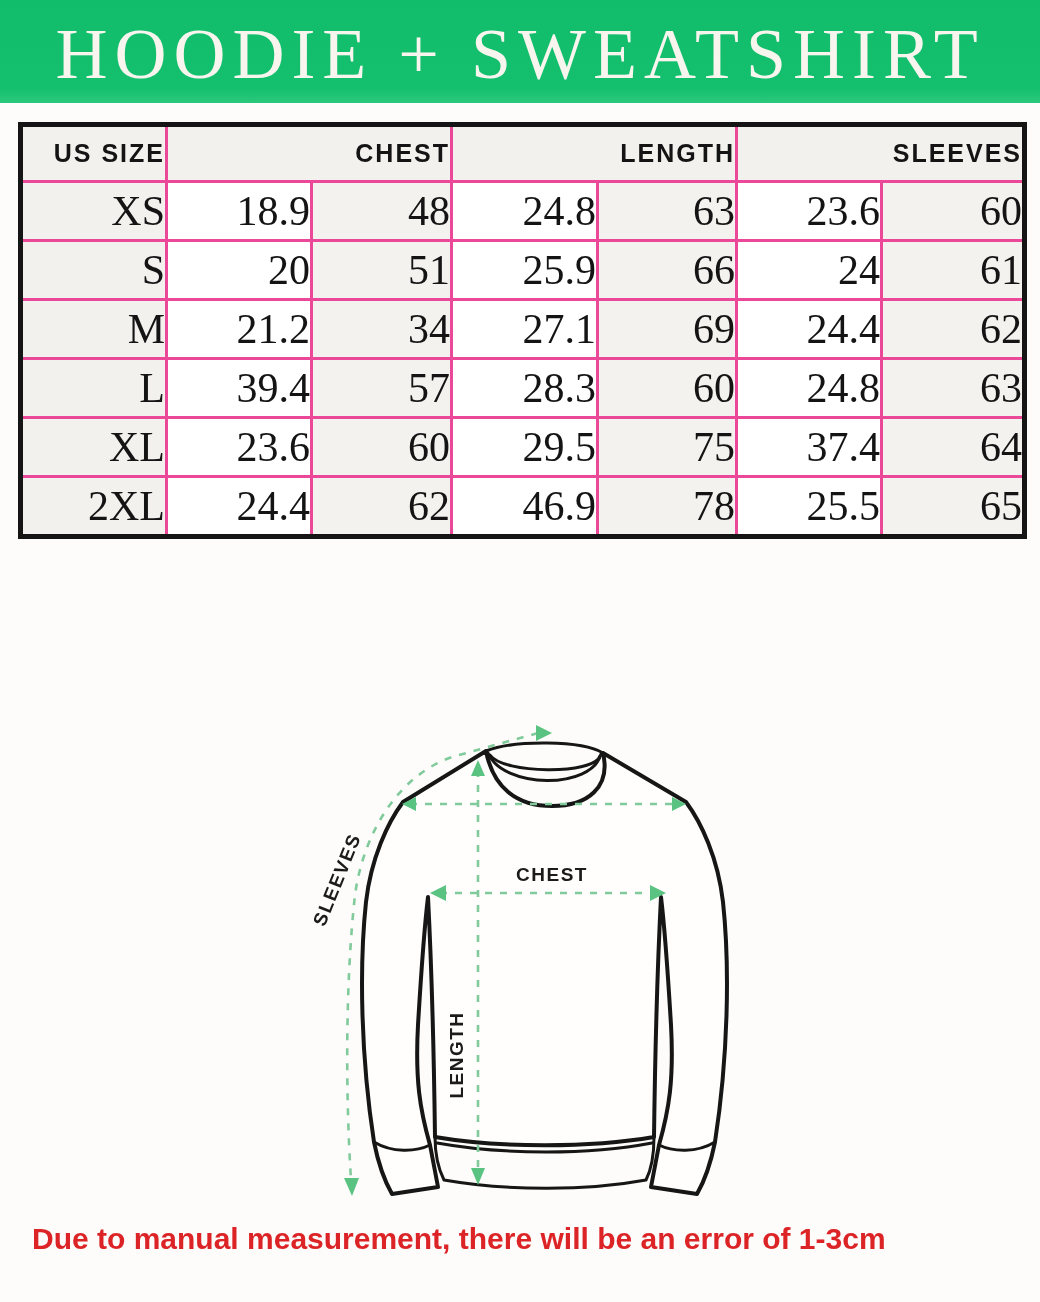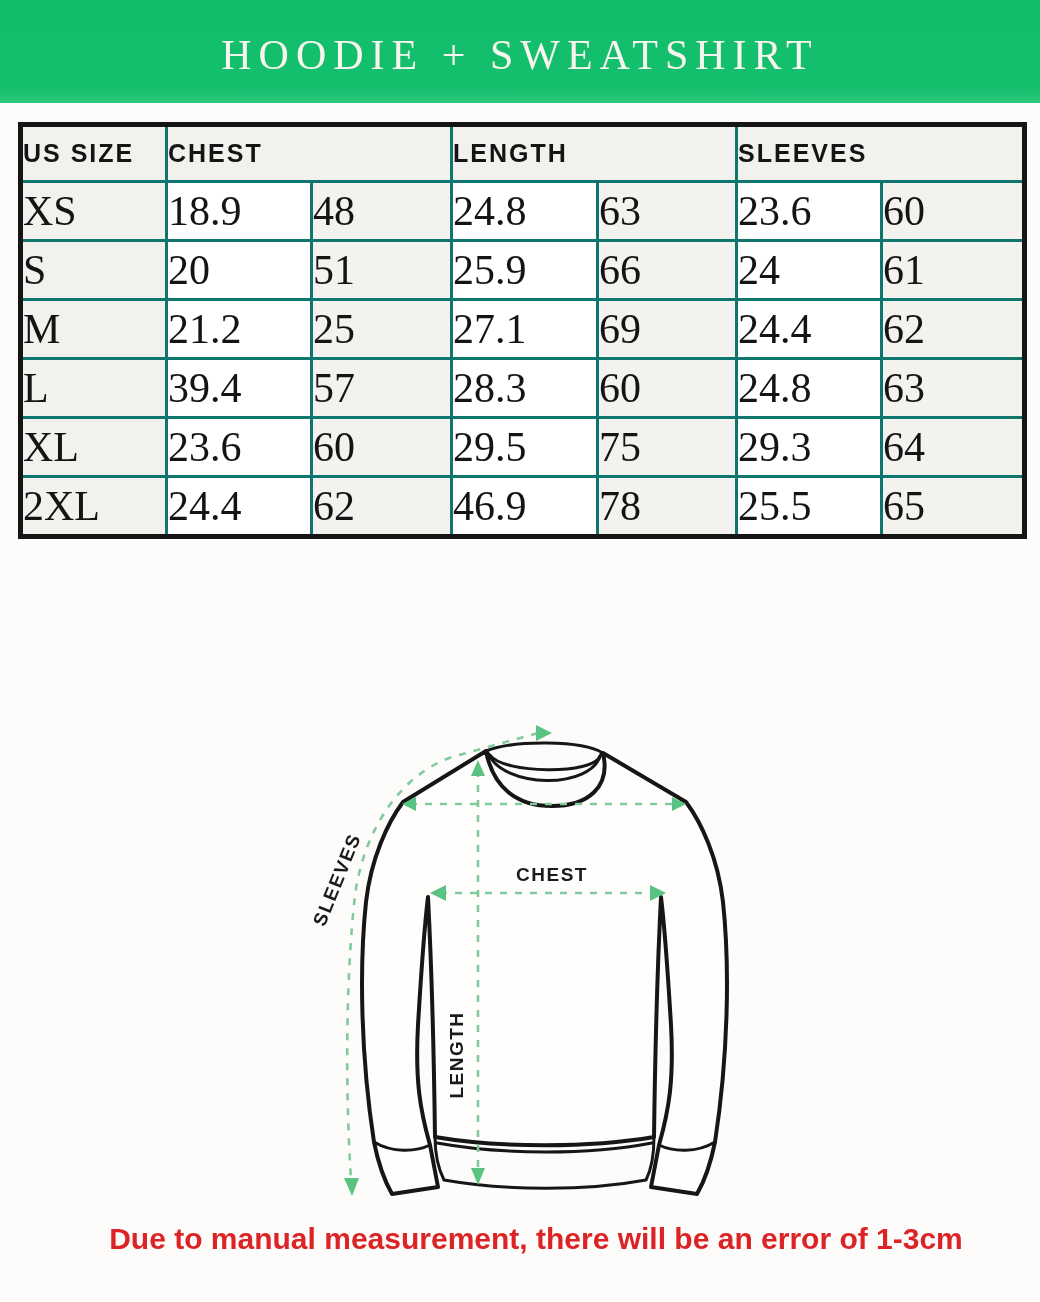--- a/index.html
+++ b/index.html
@@ -11,30 +11,30 @@
   }
   
   .banner{
     position:absolute;left:0;top:0;width:1040px;height:103px;
     background:linear-gradient(180deg,#11bd6b 0%, #14bf6e 86%, #2cc87c 100%);
     display:flex;align-items:center;justify-content:center;
   }
   .banner-title{
     margin:16px;padding-top:6px;
     font-family:"Liberation Serif", serif;font-weight:400;
-    color:#f7f5ee;font-size:42px;letter-spacing:7px;white-space:nowrap;
+    color:#f7f5ee;font-size:72px;letter-spacing:7px;white-space:nowrap;
   }
   
   .size-table{
     position:absolute;left:18px;top:122px;width:1004px;
     border-collapse:collapse;table-layout:fixed;
     background:#f5f3f0;border:5px solid #151515;
   }
   .size-table th,.size-table td{
-    border:3px solid #0f766e;text-align:left;vertical-align:middle;padding:0;
+    border:3px solid #ec4899;text-align:right;vertical-align:middle;padding:0;
     color:#141414;overflow:hidden;white-space:nowrap;
   }
   .group-row th{
     height:53px;font-size:25px;font-weight:700;letter-spacing:2px;
     background:#f3f1ee;
   }
   .unit-row th{
     height:53px;font-size:25px;font-weight:700;letter-spacing:1px;
   }
   tbody td{
@@ -46,21 +46,21 @@
   
   .diagram{position:absolute;left:300px;top:690px;width:520px;height:520px;}
   .diagram svg{display:block;}
   .measure-label{
     font-family:"Liberation Sans", sans-serif;font-weight:700;
     font-size:19px;letter-spacing:1.5px;fill:#1b1b1b;
   }
   
   .note{
     position:absolute;left:0;top:1222px;width:1040px;
-    text-align:center;padding-left:32px;box-sizing:border-box;
+    padding-left:32px;box-sizing:border-box;
     font-size:30px;font-weight:700;color:#dc2427;letter-spacing:0px;
   }
 </style>
 </head>
 <body>
 
 <div class="banner">
   <h1 class="banner-title">HOODIE + SWEATSHIRT</h1>
 </div>
 
@@ -97,42 +97,42 @@
         <td class="col-inch">20</td>
         <td class="col-cm">51</td>
         <td class="col-inch">25.9</td>
         <td class="col-cm">66</td>
         <td class="col-inch">24</td>
         <td class="col-cm">61</td>
       </tr>
       <tr>
         <td class="col-size">M</td>
         <td class="col-inch">21.2</td>
-        <td class="col-cm">25</td>
+        <td class="col-cm">34</td>
         <td class="col-inch">27.1</td>
         <td class="col-cm">69</td>
         <td class="col-inch">24.4</td>
         <td class="col-cm">62</td>
       </tr>
       <tr>
         <td class="col-size">L</td>
         <td class="col-inch">39.4</td>
         <td class="col-cm">57</td>
         <td class="col-inch">28.3</td>
         <td class="col-cm">60</td>
         <td class="col-inch">24.8</td>
         <td class="col-cm">63</td>
       </tr>
       <tr>
         <td class="col-size">XL</td>
         <td class="col-inch">23.6</td>
         <td class="col-cm">60</td>
         <td class="col-inch">29.5</td>
         <td class="col-cm">75</td>
-        <td class="col-inch">29.3</td>
+        <td class="col-inch">37.4</td>
         <td class="col-cm">64</td>
       </tr>
       <tr>
         <td class="col-size">2XL</td>
         <td class="col-inch">24.4</td>
         <td class="col-cm">62</td>
         <td class="col-inch">46.9</td>
         <td class="col-cm">78</td>
         <td class="col-inch">25.5</td>
         <td class="col-cm">65</td>

